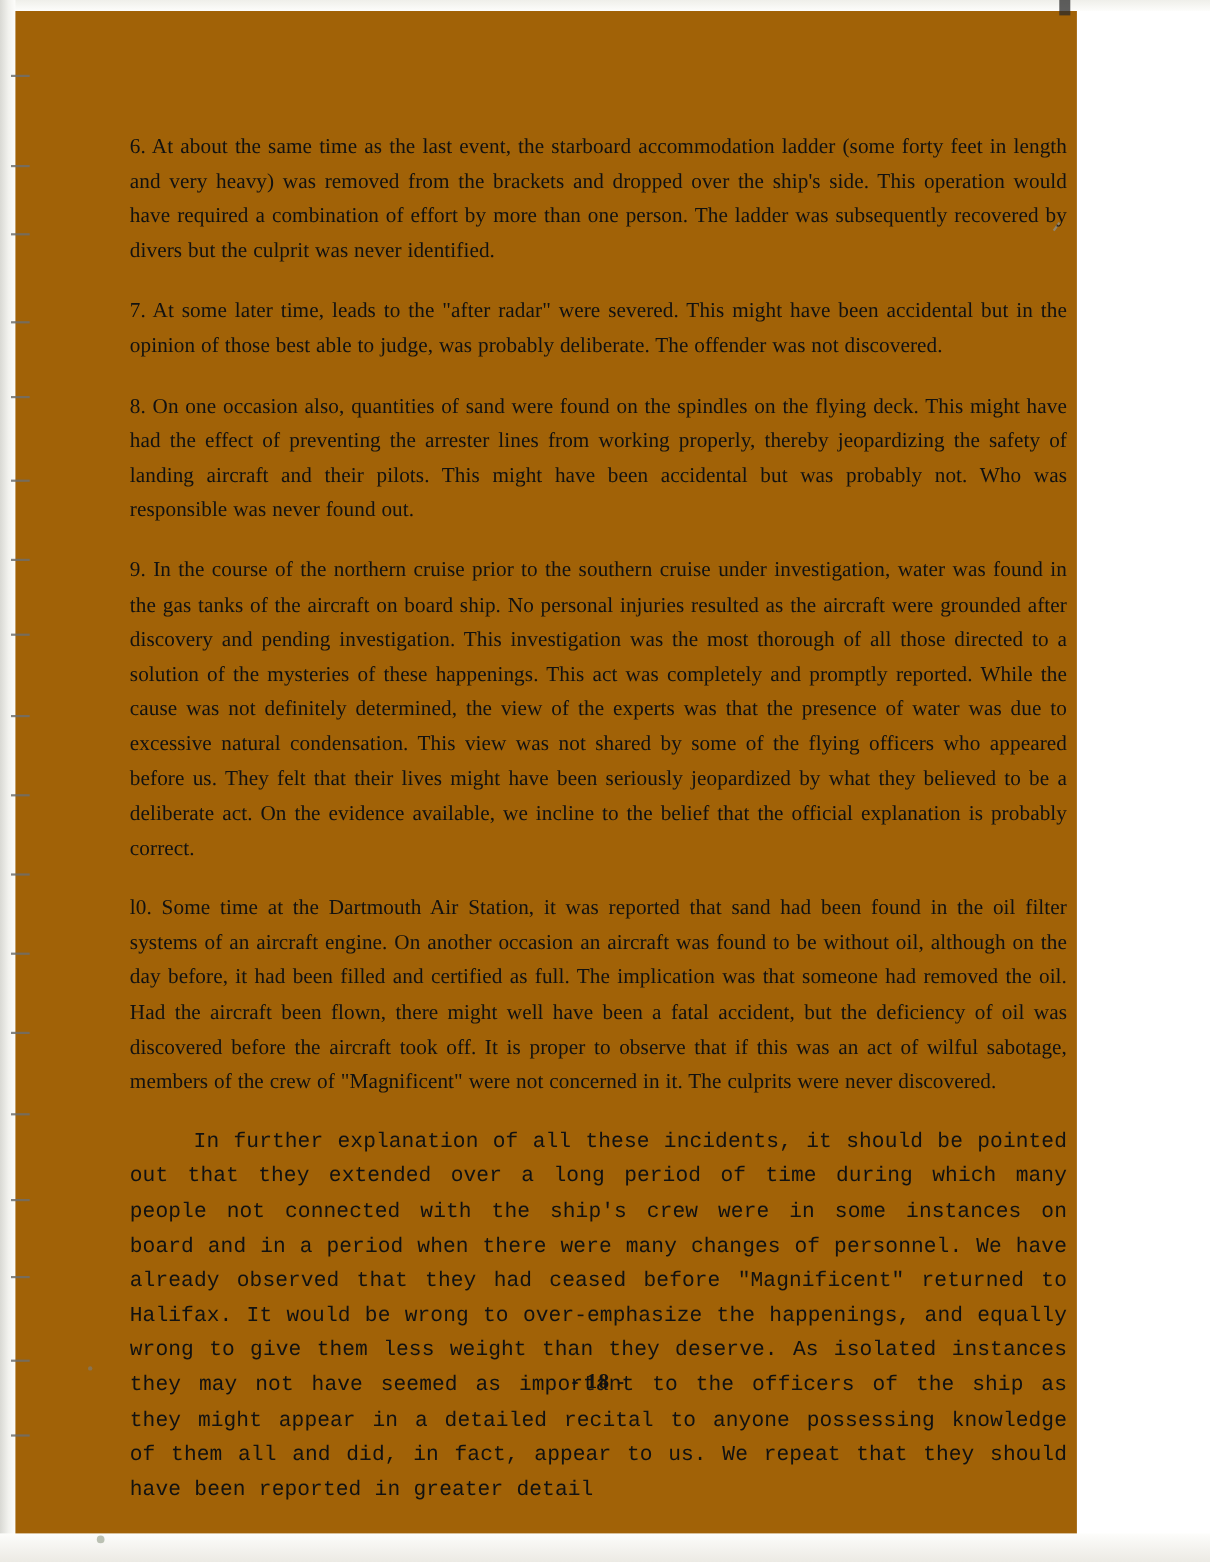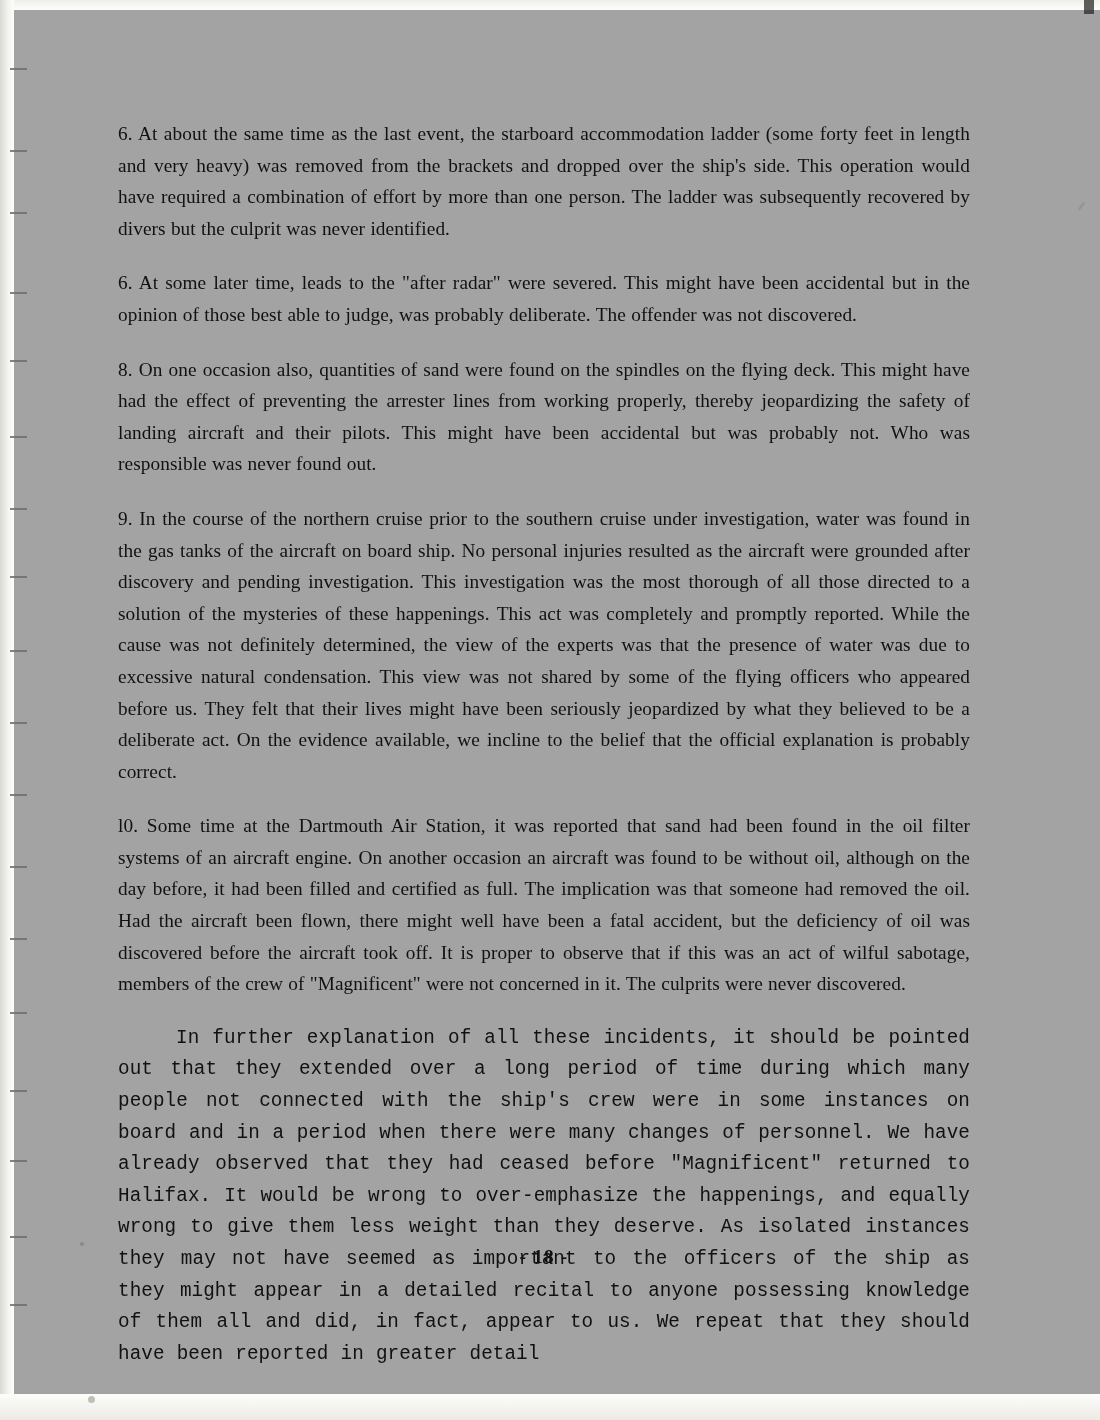--- a/index.html
+++ b/index.html
@@ -14,23 +14,23 @@
     font-family: "Liberation Serif", serif;
     color: #111111;
     overflow: hidden;
   }
 
   
   .page-sheet {
     position: absolute;
     left: 0;
     top: 0;
-    width: 1100px;
+    width: 979px;
     height: 1420px;
-    background: #a3a3a3;
+    background: #a16207;
   }
 
   
   .scan-edge-left {
     position: absolute;
     left: 0;
     top: 0;
     width: 14px;
     height: 1420px;
     background: linear-gradient(to right, #d9d9d4 0%, #f2f2ee 55%, #fdfdfb 100%);
@@ -163,21 +163,21 @@
     <span style="top:1030px;"></span>
     <span style="top:1100px;"></span>
     <span style="top:1176px;"></span>
     <span style="top:1244px;"></span>
   </div>
 
   <div class="doc-body">
 
     <p class="para">6.  At about the same time as the last event, the starboard accommodation ladder (some forty feet in length and very heavy) was removed from the brackets and dropped over the ship's side.  This operation would have required a combination of effort by more than one person.  The ladder was subsequently recovered by divers but the culprit was never identified.</p>
 
-    <p class="para">6.  At some later time, leads to the "after radar" were severed.  This might have been accidental but in the opinion of those best able to judge, was probably deliberate.  The offender was not discovered.</p>
+    <p class="para">7.  At some later time, leads to the "after radar" were severed.  This might have been accidental but in the opinion of those best able to judge, was probably deliberate.  The offender was not discovered.</p>
 
     <p class="para">8.  On one occasion also, quantities of sand were found on the spindles on the flying deck.  This might have had the effect of preventing the arrester lines from working properly, thereby jeopardizing the safety of landing aircraft and their pilots.  This might have been accidental but was probably not.  Who was responsible was never found out.</p>
 
     <p class="para">9.  In the course of the northern cruise prior to the southern cruise under investigation, water was found in the gas tanks of the aircraft on board ship.  No personal injuries resulted as the aircraft were grounded after discovery and pending investigation.  This investigation was the most thorough of all those directed to a solution of the mysteries of these happenings.  This act was completely and promptly reported.  While the cause was not definitely determined, the view of the experts was that the presence of water was due to excessive natural condensation.  This view was not shared by some of the flying officers who appeared before us.  They felt that their lives might have been seriously jeopardized by what they believed to be a deliberate act.  On the evidence available, we incline to the belief that the official explanation is probably correct.</p>
 
     <p class="para">l0.  Some time at the Dartmouth Air Station, it was reported that sand had been found in the oil filter systems of an aircraft engine.  On another occasion an aircraft was found to be without oil, although on the day before, it had been filled and certified as full.  The implication was that someone had removed the oil.  Had the aircraft been flown, there might well have been a fatal accident, but the deficiency of oil was discovered before the aircraft took off.  It is proper to observe that if this was an act of wilful sabotage, members of the crew of "Magnificent" were not concerned in it.  The culprits were never discovered.</p>
 
     <p class="para indented">In further explanation of all these incidents, it should be pointed out that they extended over a long period of time during which many people not connected with the ship's crew were in some instances on board and in a period when there were many changes of personnel.   We have already observed that they had ceased before "Magnificent" returned to Halifax.   It would be wrong to over-emphasize the happenings, and equally wrong to give them less weight than they deserve.  As isolated instances they may not have seemed as important to the officers of the ship as they might appear in a detailed recital to anyone possessing knowledge of them all and did, in fact, appear to us.  We repeat that they should have been reported in greater detail</p>
 
     <div class="page-number">- 18 -</div>

